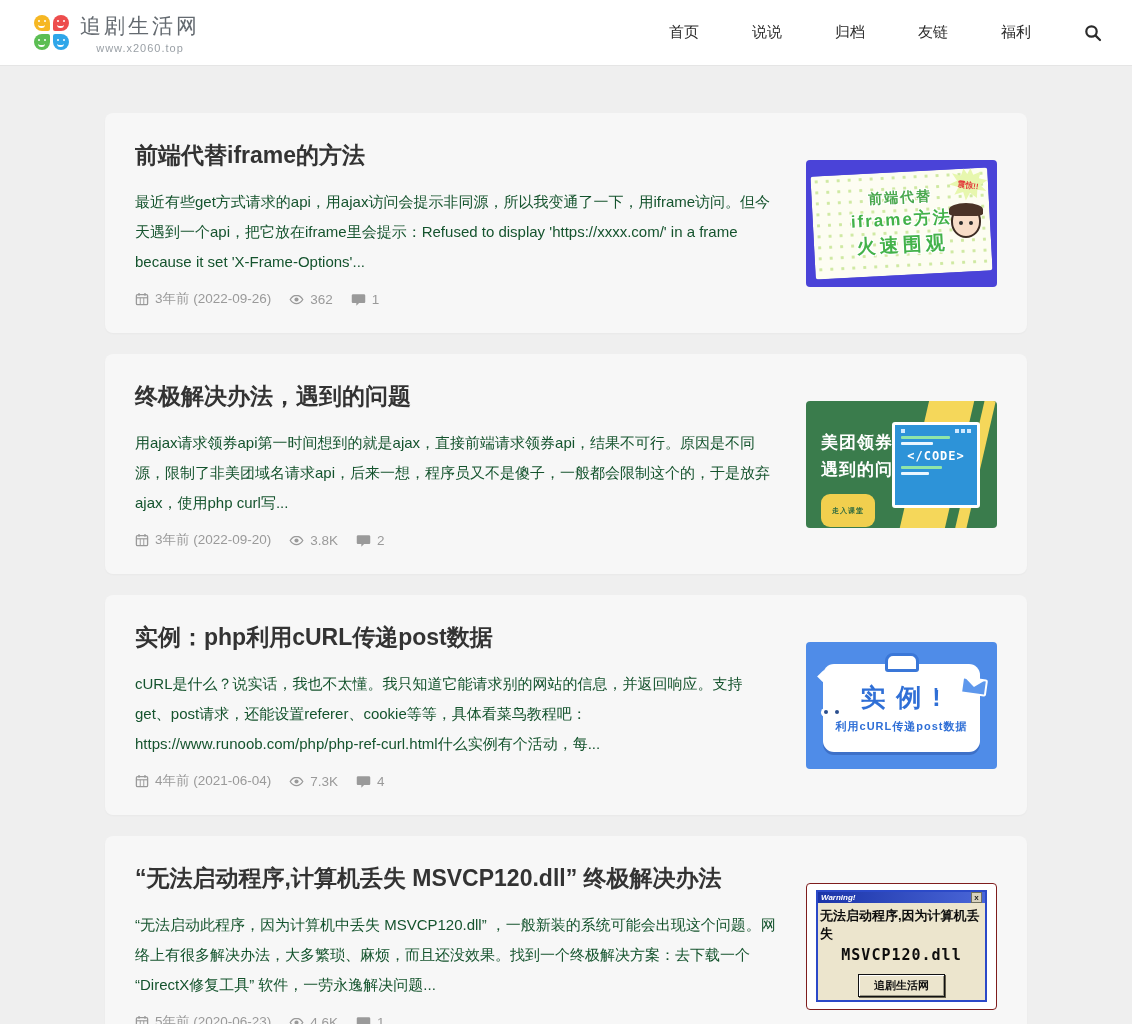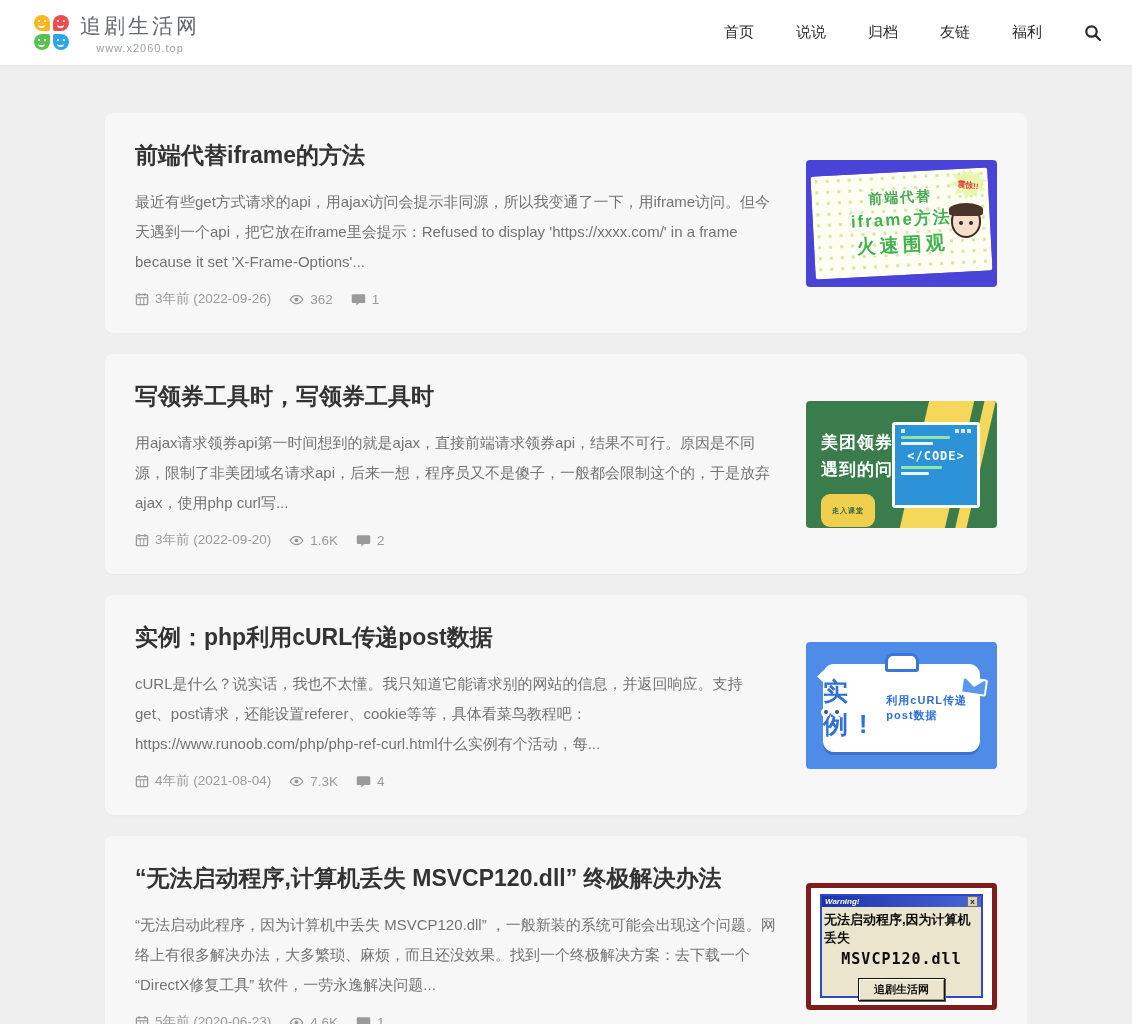--- a/index.html
+++ b/index.html
@@ -23,33 +23,33 @@
   .bub.r  { background:#ed4d4d; border-radius:8px 8px 8px 2px; }
   .bub.g  { background:#5cbe53; border-radius:8px 2px 8px 8px; }
   .bub.bl { background:#2fa6e9; border-radius:2px 8px 8px 8px; }
   .bub::before { content:""; position:absolute; top:5px; left:4px; width:2px; height:2px;
     background:#fff; border-radius:50%; box-shadow:6px 0 0 #fff; }
   .bub::after { content:""; position:absolute; left:4px; top:7px; width:7px; height:4px;
     border-bottom:2px solid #fff; border-radius:0 0 7px 7px; }
   .logo-text { display:flex; flex-direction:column; align-items:center; }
   .site-name { font-size:21px; color:#646a70; letter-spacing:3px; }
   .site-url  { font-size:11px; color:#9aa0a6; letter-spacing:1px; margin-top:2px; }
-  nav { display:flex; align-items:center; gap:42px; }
+  nav { display:flex; align-items:center; gap:53px; }
   .nav-item { font-size:15px; color:#2b2b2b; text-decoration:none; cursor:pointer; }
   .nav-search { display:flex; align-items:center; cursor:pointer; }
   
   main { width:922px; margin:47px auto 0; }
   .card {
     background:#f7f7f7; border-radius:8px; margin-bottom:21px;
     padding:25px 30px; display:flex; align-items:center; gap:30px;
     box-shadow:0 1px 2px rgba(0,0,0,.03);
   }
   .card-body { flex:1; min-width:0; }
   .post-title { margin:2px 0 16px; font-size:23px; font-weight:600; color:#333; cursor:pointer; }
-  .post-excerpt { margin:0 0 13px; font-size:15px; line-height:30px; color:#737373; }
+  .post-excerpt { margin:0 0 13px; font-size:15px; line-height:30px; color:#14532d; }
   .post-meta { display:flex; align-items:center; gap:18px; font-size:13.5px; color:#9a9a9a;text-align:center; }
   .meta-item { display:flex; align-items:center; gap:6px; }
   .meta-item svg { display:block; }
   
   .thumb { width:191px; height:127px; border-radius:4px; overflow:hidden;
     position:relative; flex-shrink:0; cursor:pointer; }
   
   .t1 { background:#4a43d8; }
   .t1-panel { position:absolute; left:7px; right:7px; top:12px; bottom:12px;
     background:#fdfdf2; border-radius:3px; transform:rotate(-3deg);
@@ -89,40 +89,40 @@
   .cl.c1 { width:70%; background:#8fe6a8; }
   .cl.c2 { width:45%; background:#eaf6ff; }
   .cl.c3 { width:58%; background:#8fe6a8; }
   .cl.c4 { width:40%; background:#eaf6ff; }
   .t2-code-label { color:#fff; font-family:"DejaVu Sans Mono",monospace; font-weight:bold;
     font-size:12px; text-align:center; margin:4px 0 3px; letter-spacing:1px; }
   
   .t3 { background:#4f8ce8; }
   .t3-panel { position:absolute; left:17px; right:17px; top:22px; bottom:17px;
     background:#fff; border-radius:11px; box-shadow:0 3px 0 rgba(30,60,140,.35);
-    display:flex; flex-direction:row; align-items:center; justify-content:center; gap:5px; z-index:1; }
+    display:flex; flex-direction:column; align-items:center; justify-content:center; gap:5px; z-index:1; }
   .t3-clip { position:absolute; top:11px; left:50%; transform:translateX(-50%);
     width:34px; height:19px; background:#fff; border:3px solid #3a77d8;
     border-radius:8px 8px 3px 3px; z-index:2; }
   .t3-title { color:#2f6fd6; font-size:25px; font-weight:bold; letter-spacing:2px; }
   .t3-sub { color:#2f6fd6; font-size:11px; font-weight:bold; letter-spacing:1px; }
   .t3-mail { position:absolute; right:10px; top:36px; width:26px; height:17px;
     background:#5d97ec; border:2px solid #fff; border-radius:2px; z-index:2; transform:rotate(8deg); }
   .t3-mail::before { content:""; position:absolute; top:-1px; left:1px;
     border-left:10px solid transparent; border-right:10px solid transparent; border-top:8px solid #fff; }
   .t3-dash { position:absolute; right:42px; top:40px; width:14px; height:2px; background:#fff;
     border-radius:1px; box-shadow:-4px 6px 0 #fff; z-index:2; }
   .t3-sparkle { position:absolute; left:13px; top:30px; width:9px; height:9px; background:#fff;
     transform:rotate(45deg); z-index:2; box-shadow:14px -14px 0 -3px #fff; }
   .t3-eyes { position:absolute; left:15px; top:66px; width:9px; height:9px; z-index:2;
     background:#fff; border-radius:50%; box-shadow:11px 0 0 #fff; }
   .t3-eyes::after { content:""; position:absolute; top:2px; left:3px; width:4px; height:4px;
     background:#2b4f8e; border-radius:50%; box-shadow:11px 0 0 #2b4f8e; }
   
-  .t4 { background:#ffffff; border:5px solid #7f1d1d; }
+  .t4 { background:#ffffff; border:1px solid #7f1d1d; }
   .t4-dialog { position:absolute; left:9px; right:9px; top:6px; bottom:7px;
     background:#ece5cd; border:2px solid #2b49c8; display:flex; flex-direction:column; }
   .t4-titlebar { height:16px; background:linear-gradient(90deg,#1b34a8,#4a66d8);
     color:#fff; font-size:8px; font-weight:bold; font-style:italic;
     display:flex; align-items:center; justify-content:space-between; padding:0 3px; }
   .t4-close { width:11px; height:11px; background:#d6d0bc; border:1px solid #6f6f5e;
     color:#222; font-size:8px; line-height:9px; text-align:center; font-weight:bold; font-style:normal; }
   .t4-body { flex:1; display:flex; flex-direction:column; align-items:center; justify-content:center;
     gap:3px; padding:4px 2px; }
   .t4-l1 { font-size:13px; font-weight:bold; color:#0d0d0d; }
@@ -202,40 +202,40 @@
         <div class="t1-l2">iframe方法</div>
         <div class="t1-l3">火速围观</div>
       </div>
       <div class="t1-burst">震惊!!</div>
       <div class="t1-face"></div>
     </div>
   </article>
 
   <article class="card">
     <div class="card-body">
-      <h2 class="post-title">写领券工具时，写领券工具时</h2>
+      <h2 class="post-title">终极解决办法，遇到的问题</h2>
       <p class="post-excerpt">用ajax请求领券api第一时间想到的就是ajax，直接前端请求领券api，结果不可行。原因是不同源，限制了非美团域名请求api，后来一想，程序员又不是傻子，一般都会限制这个的，于是放弃ajax，使用php curl写...</p>
       <div class="post-meta">
         <span class="meta-item">
           <svg width="14" height="14" viewBox="0 0 16 16">
               <rect x="1.6" y="3" width="12.8" height="11.4" rx="1.4" fill="none" stroke="#9a9a9a" stroke-width="1.5"></rect>
               <line x1="4.6" y1="1.2" x2="4.6" y2="4.4" stroke="#9a9a9a" stroke-width="1.5"></line>
               <line x1="11.4" y1="1.2" x2="11.4" y2="4.4" stroke="#9a9a9a" stroke-width="1.5"></line>
               <line x1="2" y1="6.6" x2="14" y2="6.6" stroke="#9a9a9a" stroke-width="1.3"></line>
               <line x1="6" y1="6.6" x2="6" y2="14" stroke="#9a9a9a" stroke-width="1.1"></line>
               <line x1="10" y1="6.6" x2="10" y2="14" stroke="#9a9a9a" stroke-width="1.1"></line>
             </svg>
           <span>3年前 (2022-09-20)</span>
         </span>
         <span class="meta-item">
           <svg width="15" height="15" viewBox="0 0 16 16">
               <path d="M8 3.6C4.8 3.6 2.3 6.3 1.3 8c1 1.7 3.5 4.4 6.7 4.4S13.7 9.7 14.7 8C13.7 6.3 11.2 3.6 8 3.6z" fill="none" stroke="#9a9a9a" stroke-width="1.4"></path>
               <circle cx="8" cy="8" r="2.2" fill="#9a9a9a"></circle>
             </svg>
-          <span>1.6K</span>
+          <span>3.8K</span>
         </span>
         <span class="meta-item">
           <svg width="15" height="15" viewBox="0 0 16 16">
               <path d="M2.2 2.5h11.6c.8 0 1.4.6 1.4 1.4v6.4c0 .8-.6 1.4-1.4 1.4H8.6l-2.9 2.9v-2.9H2.2c-.8 0-1.4-.6-1.4-1.4V3.9c0-.8.6-1.4 1.4-1.4z" fill="#9a9a9a"></path>
             </svg>
           <span>2</span>
         </span>
       </div>
     </div>
     <div class="thumb t2">
@@ -267,21 +267,21 @@
       <div class="post-meta">
         <span class="meta-item">
           <svg width="14" height="14" viewBox="0 0 16 16">
               <rect x="1.6" y="3" width="12.8" height="11.4" rx="1.4" fill="none" stroke="#9a9a9a" stroke-width="1.5"></rect>
               <line x1="4.6" y1="1.2" x2="4.6" y2="4.4" stroke="#9a9a9a" stroke-width="1.5"></line>
               <line x1="11.4" y1="1.2" x2="11.4" y2="4.4" stroke="#9a9a9a" stroke-width="1.5"></line>
               <line x1="2" y1="6.6" x2="14" y2="6.6" stroke="#9a9a9a" stroke-width="1.3"></line>
               <line x1="6" y1="6.6" x2="6" y2="14" stroke="#9a9a9a" stroke-width="1.1"></line>
               <line x1="10" y1="6.6" x2="10" y2="14" stroke="#9a9a9a" stroke-width="1.1"></line>
             </svg>
-          <span>4年前 (2021-08-04)</span>
+          <span>4年前 (2021-06-04)</span>
         </span>
         <span class="meta-item">
           <svg width="15" height="15" viewBox="0 0 16 16">
               <path d="M8 3.6C4.8 3.6 2.3 6.3 1.3 8c1 1.7 3.5 4.4 6.7 4.4S13.7 9.7 14.7 8C13.7 6.3 11.2 3.6 8 3.6z" fill="none" stroke="#9a9a9a" stroke-width="1.4"></path>
               <circle cx="8" cy="8" r="2.2" fill="#9a9a9a"></circle>
             </svg>
           <span>7.3K</span>
         </span>
         <span class="meta-item">
           <svg width="15" height="15" viewBox="0 0 16 16">

